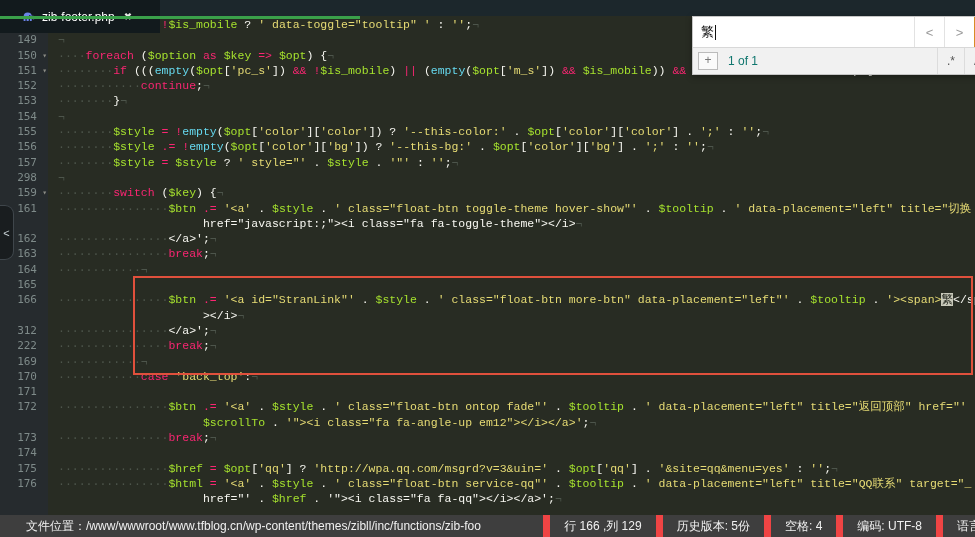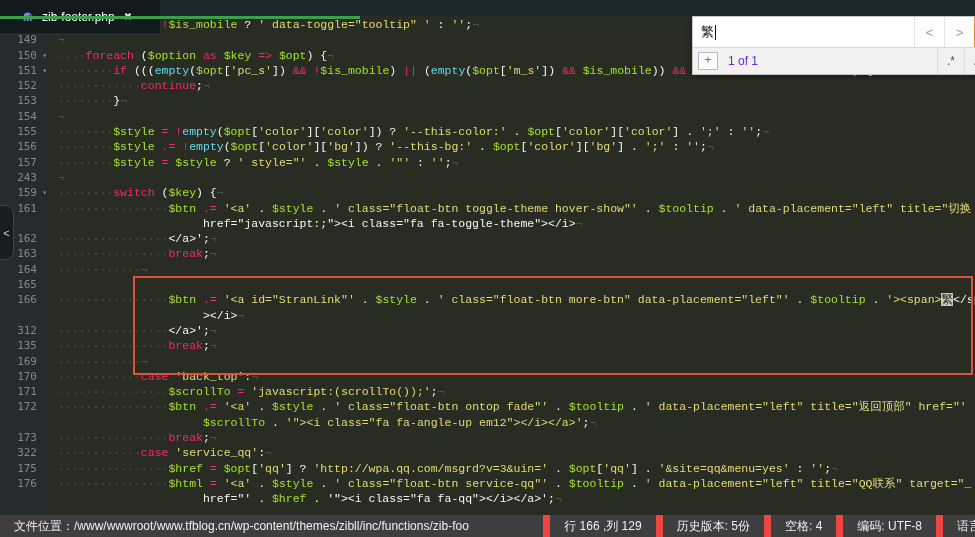--- a/index.html
+++ b/index.html
@@ -49,30 +49,30 @@
                 font-family:"Liberation Sans",sans-serif;box-sizing:border-box;}
   .search-row1{display:flex;height:30px;align-items:stretch;}
   .search-input{flex:1;display:flex;align-items:center;padding-left:8px;font-size:13px;color:#111;cursor:text;}
   .caret{width:1px;height:15px;background:#111;margin-left:1px;}
   .sbtn{flex:0 0 29px;border-left:1px solid #e2e2e2;display:flex;align-items:center;justify-content:center;
         color:#9a9a9a;font-size:13px;cursor:pointer;}
   .orange-frag{flex:0 0 16px;background:#ef9f38;border-left:1px solid #d88c25;cursor:pointer;}
   .search-row2{display:flex;height:26px;align-items:center;background:#f1f1f1;border-top:1px solid #d8d8d8;}
   .plus{width:18px;height:16px;border:1px solid #bbb;background:#fafafa;color:#777;
         font-size:12px;line-height:15px;text-align:center;margin:0 10px 0 5px;cursor:pointer;}
-  .count{color:#6d28d9;font-size:12px;}
+  .count{color:#0f766e;font-size:12px;}
   .srspacer{flex:1;}
   .mini{flex:0 0 26px;height:26px;border-left:1px solid #dcdcdc;display:flex;align-items:center;
         justify-content:center;color:#555;font-size:12px;cursor:pointer;}
 
   
   .statusbar{position:absolute;left:0;right:0;bottom:0;height:22px;background:#3e3e3e;z-index:9;
              display:flex;align-items:center;color:#f0f0f0;font-size:12px;
              font-family:"Liberation Sans",sans-serif;overflow:hidden;white-space:nowrap;}
-  .sb-left{flex:1;padding-left:14px;overflow:hidden;white-space:nowrap;}
+  .sb-left{flex:1;padding-left:26px;overflow:hidden;white-space:nowrap;}
   .sb-item{flex:0 0 auto;padding:0 14px;border-left:7px solid #ef4444;height:32px;
            display:flex;align-items:center;cursor:pointer;}
   .sb-item:last-child{padding-right:0;margin-right:-6px;}
 </style>
 </head>
 <body>
 
 <div class="app">
 
   <div class="tabstrip">
@@ -96,39 +96,39 @@
         <div class="code-row"><span class="lnum">148</span><span class="ltext"><span class="tk-w">····</span><span class="tk-v">$tooltip</span><span class="tk-p"> </span><span class="tk-k">=</span><span class="tk-p"> </span><span class="tk-k">!</span><span class="tk-v">$is_mobile</span><span class="tk-p"> ? </span><span class="tk-s">' data-toggle="tooltip" '</span><span class="tk-p"> : </span><span class="tk-s">''</span><span class="tk-p">;</span><span class="tk-e">¬</span></span></div>
         <div class="code-row"><span class="lnum">149</span><span class="ltext"><span class="tk-e">¬</span></span></div>
         <div class="code-row"><span class="lnum">150<span class="fold">▾</span></span><span class="ltext"><span class="tk-w">····</span><span class="tk-k">foreach</span><span class="tk-p"> (</span><span class="tk-v">$option</span><span class="tk-p"> </span><span class="tk-k">as</span><span class="tk-p"> </span><span class="tk-v">$key</span><span class="tk-p"> </span><span class="tk-k">=&gt;</span><span class="tk-p"> </span><span class="tk-v">$opt</span><span class="tk-p">) {</span><span class="tk-e">¬</span></span></div>
         <div class="code-row"><span class="lnum">151<span class="fold">▾</span></span><span class="ltext"><span class="tk-w">········</span><span class="tk-k">if</span><span class="tk-p"> (((</span><span class="tk-f">empty</span><span class="tk-p">(</span><span class="tk-v">$opt</span><span class="tk-p">[</span><span class="tk-s">'pc_s'</span><span class="tk-p">]) </span><span class="tk-k">&amp;&amp;</span><span class="tk-p"> </span><span class="tk-k">!</span><span class="tk-v">$is_mobile</span><span class="tk-p">) </span><span class="tk-k">||</span><span class="tk-p"> (</span><span class="tk-f">empty</span><span class="tk-p">(</span><span class="tk-v">$opt</span><span class="tk-p">[</span><span class="tk-s">'m_s'</span><span class="tk-p">]) </span><span class="tk-k">&amp;&amp;</span><span class="tk-p"> </span><span class="tk-v">$is_mobile</span><span class="tk-p">)) </span><span class="tk-k">&amp;&amp;</span><span class="tk-p">                        </span><span class="tk-p">) {</span></span></div>
         <div class="code-row"><span class="lnum">152</span><span class="ltext"><span class="tk-w">············</span><span class="tk-k">continue</span><span class="tk-p">;</span><span class="tk-e">¬</span></span></div>
         <div class="code-row"><span class="lnum">153</span><span class="ltext"><span class="tk-w">········</span><span class="tk-p">}</span><span class="tk-e">¬</span></span></div>
         <div class="code-row"><span class="lnum">154</span><span class="ltext"><span class="tk-e">¬</span></span></div>
         <div class="code-row"><span class="lnum">155</span><span class="ltext"><span class="tk-w">········</span><span class="tk-v">$style</span><span class="tk-p"> </span><span class="tk-k">=</span><span class="tk-p"> </span><span class="tk-k">!</span><span class="tk-f">empty</span><span class="tk-p">(</span><span class="tk-v">$opt</span><span class="tk-p">[</span><span class="tk-s">'color'</span><span class="tk-p">][</span><span class="tk-s">'color'</span><span class="tk-p">]) ? </span><span class="tk-s">'--this-color:'</span><span class="tk-p"> . </span><span class="tk-v">$opt</span><span class="tk-p">[</span><span class="tk-s">'color'</span><span class="tk-p">][</span><span class="tk-s">'color'</span><span class="tk-p">] . </span><span class="tk-s">';'</span><span class="tk-p"> : </span><span class="tk-s">''</span><span class="tk-p">;</span><span class="tk-e">¬</span></span></div>
         <div class="code-row"><span class="lnum">156</span><span class="ltext"><span class="tk-w">········</span><span class="tk-v">$style</span><span class="tk-p"> </span><span class="tk-k">.=</span><span class="tk-p"> </span><span class="tk-k">!</span><span class="tk-f">empty</span><span class="tk-p">(</span><span class="tk-v">$opt</span><span class="tk-p">[</span><span class="tk-s">'color'</span><span class="tk-p">][</span><span class="tk-s">'bg'</span><span class="tk-p">]) ? </span><span class="tk-s">'--this-bg:'</span><span class="tk-p"> . </span><span class="tk-v">$opt</span><span class="tk-p">[</span><span class="tk-s">'color'</span><span class="tk-p">][</span><span class="tk-s">'bg'</span><span class="tk-p">] . </span><span class="tk-s">';'</span><span class="tk-p"> : </span><span class="tk-s">''</span><span class="tk-p">;</span><span class="tk-e">¬</span></span></div>
         <div class="code-row"><span class="lnum">157</span><span class="ltext"><span class="tk-w">········</span><span class="tk-v">$style</span><span class="tk-p"> </span><span class="tk-k">=</span><span class="tk-p"> </span><span class="tk-v">$style</span><span class="tk-p"> ? </span><span class="tk-s">' style="'</span><span class="tk-p"> . </span><span class="tk-v">$style</span><span class="tk-p"> . </span><span class="tk-s">'"'</span><span class="tk-p"> : </span><span class="tk-s">''</span><span class="tk-p">;</span><span class="tk-e">¬</span></span></div>
-        <div class="code-row"><span class="lnum">243</span><span class="ltext"><span class="tk-e">¬</span></span></div>
+        <div class="code-row"><span class="lnum">298</span><span class="ltext"><span class="tk-e">¬</span></span></div>
         <div class="code-row"><span class="lnum">159<span class="fold">▾</span></span><span class="ltext"><span class="tk-w">········</span><span class="tk-k">switch</span><span class="tk-p"> (</span><span class="tk-v">$key</span><span class="tk-p">) {</span><span class="tk-e">¬</span></span></div>
         <div class="code-row"><span class="lnum">161</span><span class="ltext"><span class="tk-w">················</span><span class="tk-v">$btn</span><span class="tk-p"> </span><span class="tk-k">.=</span><span class="tk-p"> </span><span class="tk-s">'&lt;a'</span><span class="tk-p"> . </span><span class="tk-v">$style</span><span class="tk-p"> . </span><span class="tk-s">' class="float-btn toggle-theme hover-show"'</span><span class="tk-p"> . </span><span class="tk-v">$tooltip</span><span class="tk-p"> . </span><span class="tk-s">' data-placement="left" title="切换</span></span></div>
         <div class="code-row"><span class="lnum"></span><span class="ltext"><span class="tk-p">                     href="javascript:;"&gt;&lt;i class="fa fa-toggle-theme"&gt;&lt;/i&gt;</span><span class="tk-e">¬</span></span></div>
         <div class="code-row"><span class="lnum">162</span><span class="ltext"><span class="tk-w">················</span><span class="tk-p">&lt;/a&gt;';</span><span class="tk-e">¬</span></span></div>
         <div class="code-row"><span class="lnum">163</span><span class="ltext"><span class="tk-w">················</span><span class="tk-k">break</span><span class="tk-p">;</span><span class="tk-e">¬</span></span></div>
         <div class="code-row"><span class="lnum">164</span><span class="ltext"><span class="tk-w">············</span><span class="tk-e">¬</span></span></div>
         <div class="code-row"><span class="lnum">165</span></div>
         <div class="code-row"><span class="lnum">166</span><span class="ltext"><span class="tk-w">················</span><span class="tk-v">$btn</span><span class="tk-p"> </span><span class="tk-k">.=</span><span class="tk-p"> </span><span class="tk-s">'&lt;a id="StranLink"'</span><span class="tk-p"> . </span><span class="tk-v">$style</span><span class="tk-p"> . </span><span class="tk-s">' class="float-btn more-btn" data-placement="left"'</span><span class="tk-p"> . </span><span class="tk-v">$tooltip</span><span class="tk-p"> . </span><span class="tk-s">'&gt;&lt;span&gt;</span><span class="tk-hl">繁</span><span class="tk-p">&lt;/span</span></span></div>
         <div class="code-row"><span class="lnum"></span><span class="ltext"><span class="tk-p">                     &gt;&lt;/i&gt;</span><span class="tk-e">¬</span></span></div>
         <div class="code-row"><span class="lnum">312</span><span class="ltext"><span class="tk-w">················</span><span class="tk-p">&lt;/a&gt;';</span><span class="tk-e">¬</span></span></div>
-        <div class="code-row"><span class="lnum">135</span><span class="ltext"><span class="tk-w">················</span><span class="tk-k">break</span><span class="tk-p">;</span><span class="tk-e">¬</span></span></div>
+        <div class="code-row"><span class="lnum">222</span><span class="ltext"><span class="tk-w">················</span><span class="tk-k">break</span><span class="tk-p">;</span><span class="tk-e">¬</span></span></div>
         <div class="code-row"><span class="lnum">169</span><span class="ltext"><span class="tk-w">············</span><span class="tk-e">¬</span></span></div>
         <div class="code-row"><span class="lnum">170</span><span class="ltext"><span class="tk-w">············</span><span class="tk-k">case</span><span class="tk-p"> </span><span class="tk-s">'back_top'</span><span class="tk-p">:</span><span class="tk-e">¬</span></span></div>
-        <div class="code-row"><span class="lnum">171</span><span class="ltext"><span class="tk-w">················</span><span class="tk-v">$scrollTo</span><span class="tk-p"> </span><span class="tk-k">=</span><span class="tk-p"> </span><span class="tk-s">'javascript:(scrollTo());'</span><span class="tk-p">;</span><span class="tk-e">¬</span></span></div>
+        <div class="code-row"><span class="lnum">171</span></div>
         <div class="code-row"><span class="lnum">172</span><span class="ltext"><span class="tk-w">················</span><span class="tk-v">$btn</span><span class="tk-p"> </span><span class="tk-k">.=</span><span class="tk-p"> </span><span class="tk-s">'&lt;a'</span><span class="tk-p"> . </span><span class="tk-v">$style</span><span class="tk-p"> . </span><span class="tk-s">' class="float-btn ontop fade"'</span><span class="tk-p"> . </span><span class="tk-v">$tooltip</span><span class="tk-p"> . </span><span class="tk-s">' data-placement="left" title="返回顶部" href="'</span></span></div>
         <div class="code-row"><span class="lnum"></span><span class="ltext"><span class="tk-p">                     </span><span class="tk-v">$scrollTo</span><span class="tk-p"> . </span><span class="tk-s">'"&gt;&lt;i class="fa fa-angle-up em12"&gt;&lt;/i&gt;&lt;/a&gt;'</span><span class="tk-p">;</span><span class="tk-e">¬</span></span></div>
         <div class="code-row"><span class="lnum">173</span><span class="ltext"><span class="tk-w">················</span><span class="tk-k">break</span><span class="tk-p">;</span><span class="tk-e">¬</span></span></div>
-        <div class="code-row"><span class="lnum">322</span><span class="ltext"><span class="tk-w">············</span><span class="tk-k">case</span><span class="tk-p"> </span><span class="tk-s">'service_qq'</span><span class="tk-p">:</span><span class="tk-e">¬</span></span></div>
+        <div class="code-row"><span class="lnum">174</span></div>
         <div class="code-row"><span class="lnum">175</span><span class="ltext"><span class="tk-w">················</span><span class="tk-v">$href</span><span class="tk-p"> </span><span class="tk-k">=</span><span class="tk-p"> </span><span class="tk-v">$opt</span><span class="tk-p">[</span><span class="tk-s">'qq'</span><span class="tk-p">] ? </span><span class="tk-s">'http://wpa.qq.com/msgrd?v=3&amp;uin='</span><span class="tk-p"> . </span><span class="tk-v">$opt</span><span class="tk-p">[</span><span class="tk-s">'qq'</span><span class="tk-p">] . </span><span class="tk-s">'&amp;site=qq&amp;menu=yes'</span><span class="tk-p"> : </span><span class="tk-s">''</span><span class="tk-p">;</span><span class="tk-e">¬</span></span></div>
         <div class="code-row"><span class="lnum">176</span><span class="ltext"><span class="tk-w">················</span><span class="tk-v">$html</span><span class="tk-p"> </span><span class="tk-k">=</span><span class="tk-p"> </span><span class="tk-s">'&lt;a'</span><span class="tk-p"> . </span><span class="tk-v">$style</span><span class="tk-p"> . </span><span class="tk-s">' class="float-btn service-qq"'</span><span class="tk-p"> . </span><span class="tk-v">$tooltip</span><span class="tk-p"> . </span><span class="tk-s">' data-placement="left" title="QQ联系" target="_</span></span></div>
         <div class="code-row"><span class="lnum"></span><span class="ltext"><span class="tk-p">                     href="' . </span><span class="tk-v">$href</span><span class="tk-p"> . '"&gt;&lt;i class="fa fa-qq"&gt;&lt;/i&gt;&lt;/a&gt;';</span><span class="tk-e">¬</span></span></div>
       </div>
     <div class="red-box"></div>
   </div>
 
   <div class="handle">
     <span>&lt;</span>
   </div>

